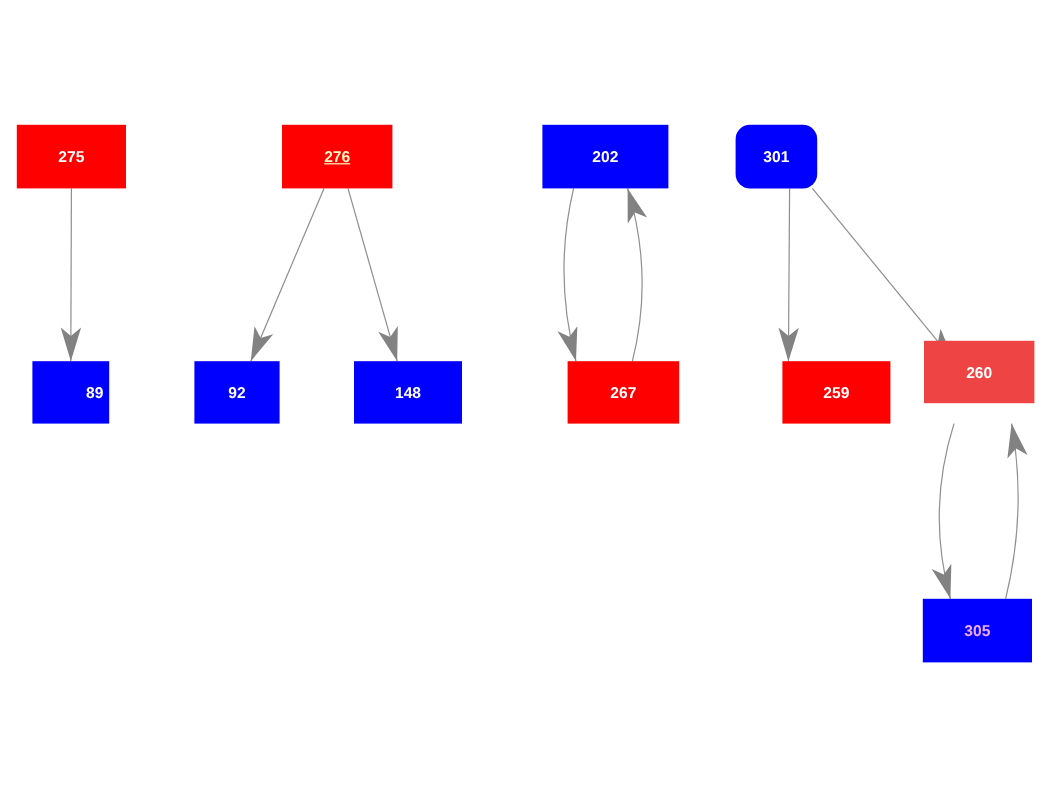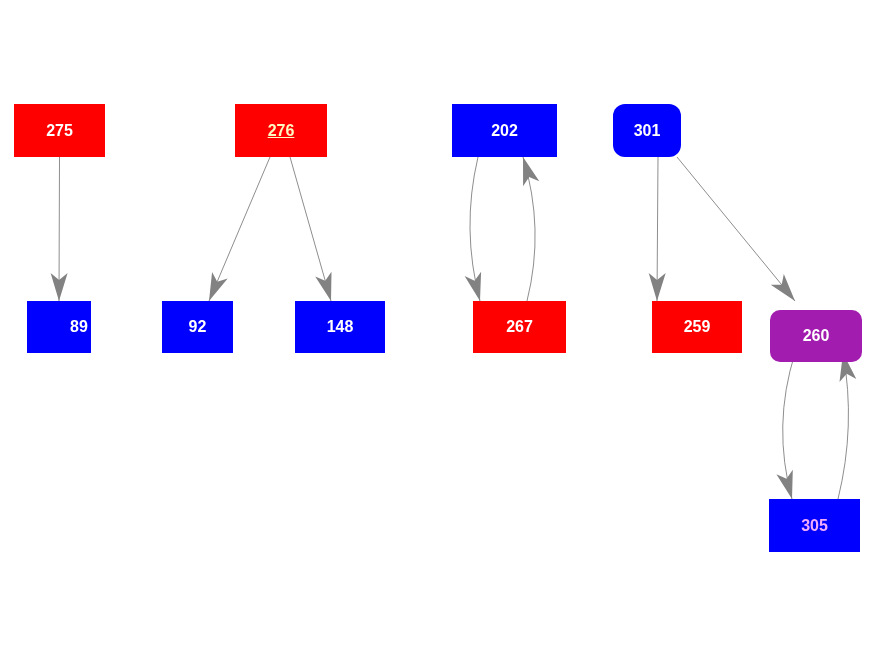--- a/index.html
+++ b/index.html
@@ -19,21 +19,21 @@
   .node {
     position: absolute;
     display: flex;
     align-items: center;
     justify-content: center;
     box-sizing: border-box;
   }
   .node .node-label {
     color: #ffffff;
     font-weight: bold;
-    font-size: 16px;
+    font-size: 13px;
     line-height: 1;
     user-select: none;
   }
 </style>
 </head>
 <body>
 
 <div id="canvas">
   <svg id="edges-layer" xmlns="http://www.w3.org/2000/svg" viewBox="0 0 876 656">
       <g>
@@ -94,20 +94,20 @@
       </div>
       <div class="node" style="left: 295px; top: 301px; width: 90px; height: 52px; background: rgb(0, 0, 255);">
         <span class="node-label" style="color: rgb(255, 255, 255);">148</span>
       </div>
       <div class="node" style="left: 452px; top: 301px; width: 93px; height: 52px; background: rgb(255, 0, 0); margin-left: 21px;">
         <span class="node-label" style="color: rgb(255, 255, 255);">267</span>
       </div>
       <div class="node" style="left: 612px; top: 301px; width: 90px; height: 52px; background: rgb(255, 0, 0); margin-left: 40px;">
         <span class="node-label" style="color: rgb(255, 255, 255);">259</span>
       </div>
-      <div class="node" style="left: 770px; top: 310px; width: 92px; height: 52px; background: #a21caf; border-radius: 10px;">
+      <div class="node" style="left: 770px; top: 284px; width: 92px; height: 52px; background: #ef4444;">
         <span class="node-label" style="color: rgb(255, 255, 255);">260</span>
       </div>
       <div class="node" style="left: 769px; top: 499px; width: 91px; height: 53px; background: rgb(0, 0, 255);">
         <span class="node-label" style="color: #f0abfc;">305</span>
       </div>
     </div>
 </div>
 
 </body></html>

